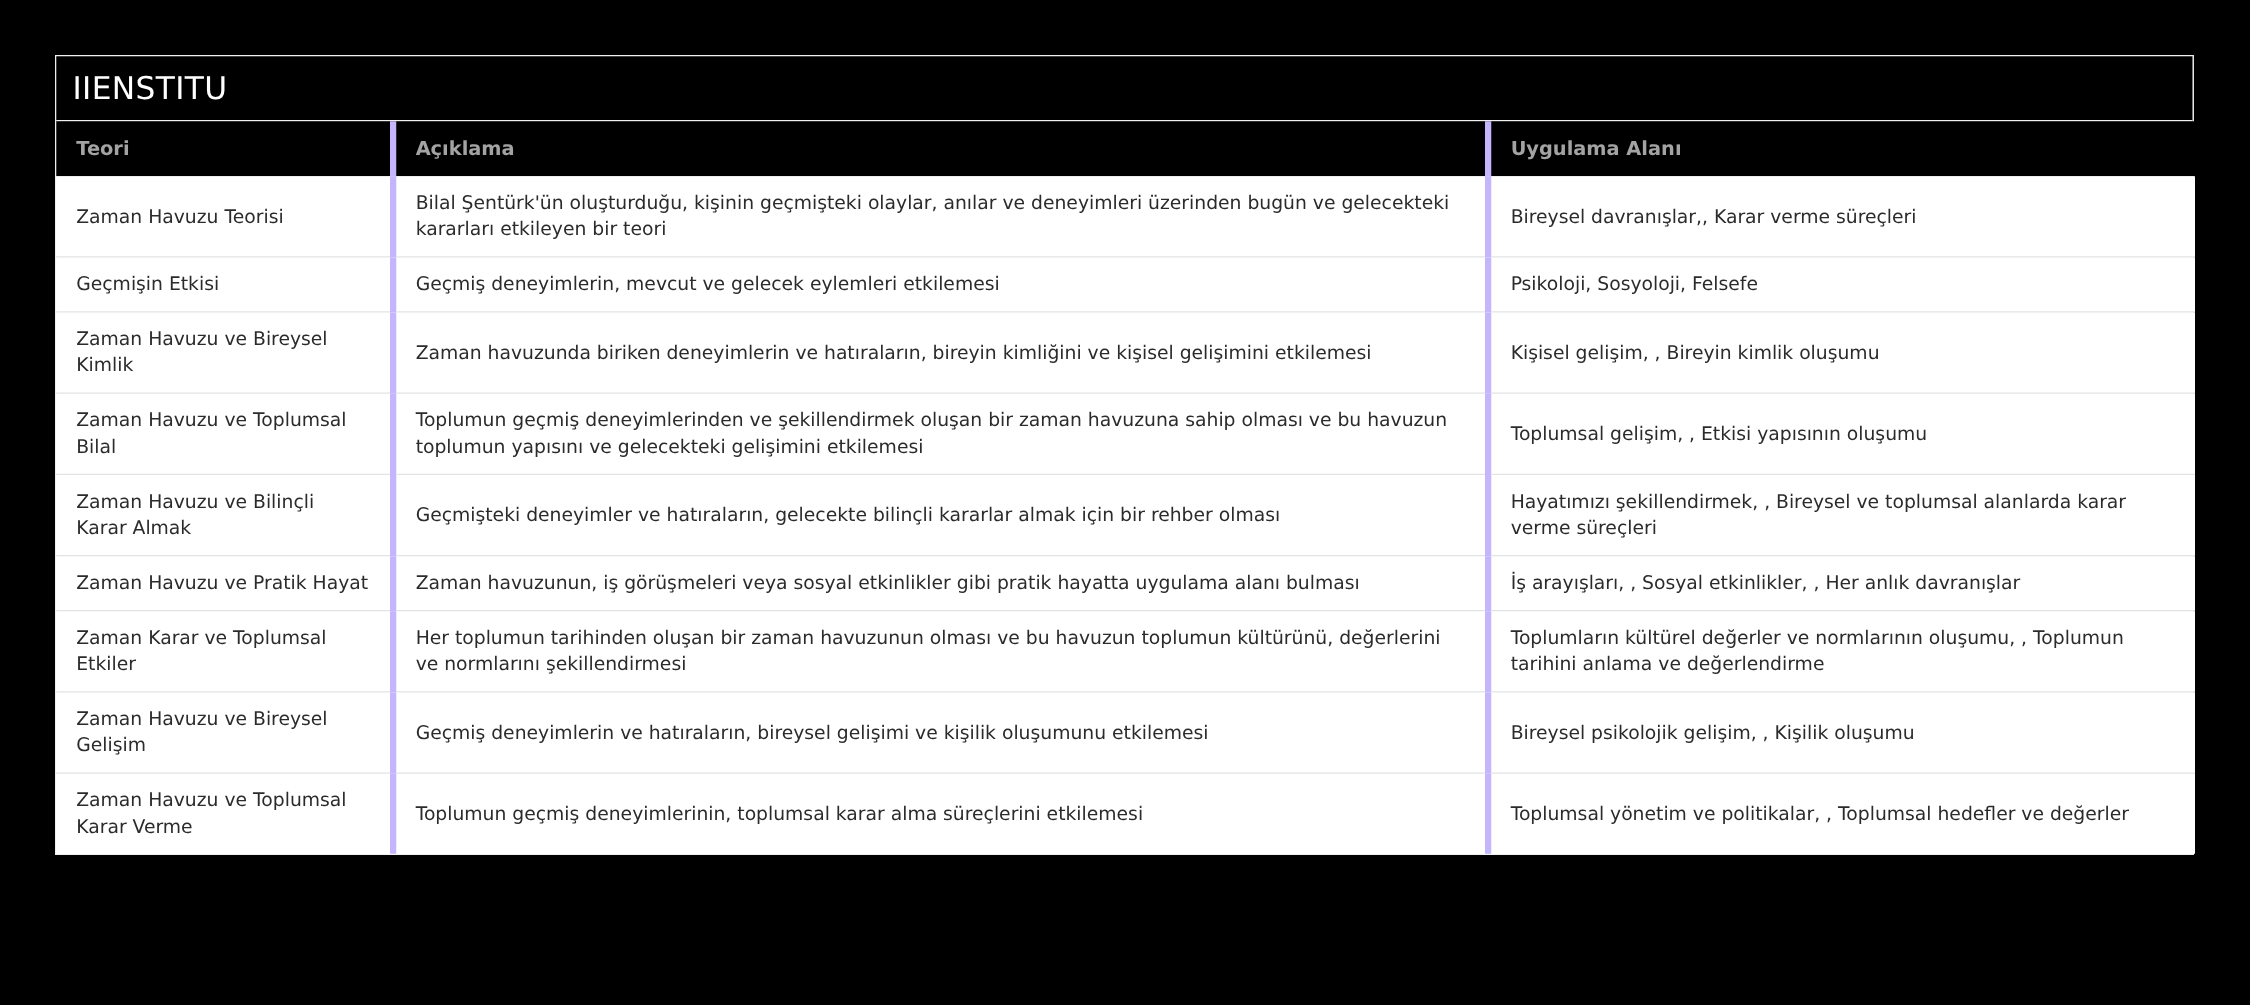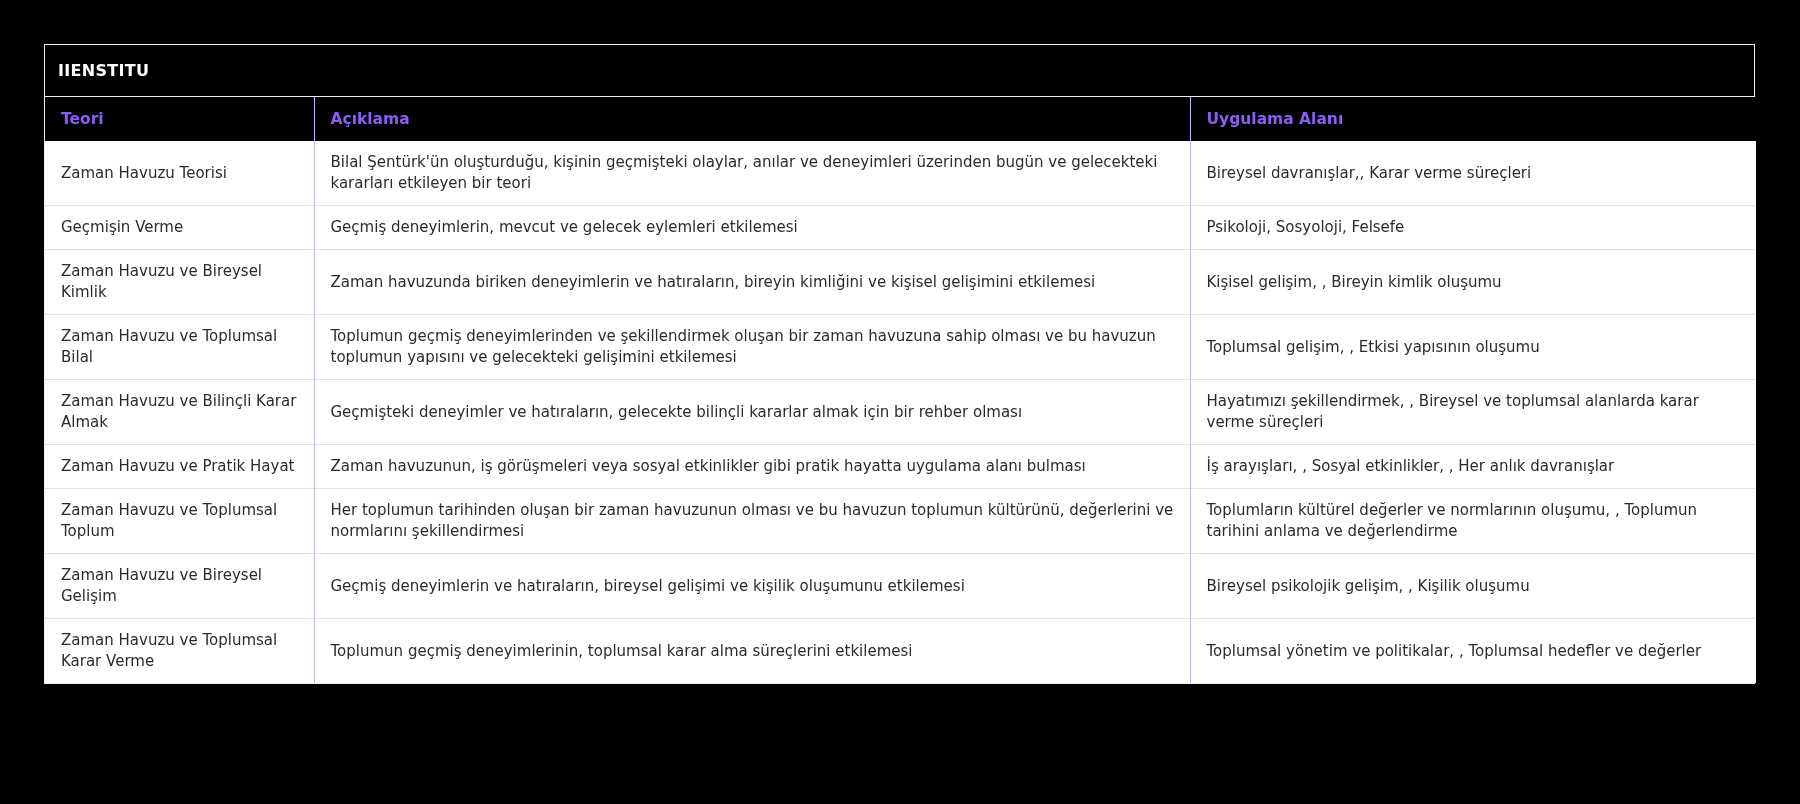--- a/index.html
+++ b/index.html
@@ -18,47 +18,47 @@
     background: #ffffff;
     border: 1px solid #f0f0f0;
   }
   .card-header {
     background: #000000;
     color: #ffffff;
     padding: 11px 13px 10px 13px;
     border-bottom: 1px solid #f0f0f0;
   }
   .card-header h1 {
-    font-size: 16px;
-    font-weight: bold;
+    font-size: 25px;
+    font-weight: normal;
     line-height: 30px;
     letter-spacing: 0.3px;
   }
   table.theories {
     width: 100%;
     border-collapse: collapse;
     table-layout: fixed;
     color: #2b2b2b;
     font-size: 15px;
   }
   table.theories col.c1 { width: 269px; }
   table.theories col.c2 { width: 876px; }
   table.theories col.c3 { width: 566px; }
   table.theories thead th {
     background: #000000;
-    color: #8b5cf6;
+    color: #a3a3a3;
     font-weight: bold;
     text-align: left;
     font-size: 15.5px;
     line-height: 20px;
     padding: 12px 16px;
   }
   table.theories th + th,
   table.theories td + td {
-    border-left: 1px solid #c4b5fd;
+    border-left: 5px solid #c4b5fd;
   }
   table.theories tbody td {
     background: #ffffff;
     vertical-align: middle;
     line-height: 21px;
     padding: 11px 16px;
   }
   table.theories tbody tr + tr td {
     border-top: 1px solid #e3e3e3;
   }
@@ -83,21 +83,21 @@
         <th>Uygulama Alanı</th>
       </tr>
     </thead>
     <tbody>
       <tr>
         <td>Zaman Havuzu Teorisi</td>
         <td>Bilal Şentürk'ün oluşturduğu, kişinin geçmişteki olaylar, anılar ve deneyimleri üzerinden bugün ve gelecekteki kararları etkileyen bir teori</td>
         <td>Bireysel davranışlar,, Karar verme süreçleri</td>
       </tr>
       <tr>
-        <td>Geçmişin Verme</td>
+        <td>Geçmişin Etkisi</td>
         <td>Geçmiş deneyimlerin, mevcut ve gelecek eylemleri etkilemesi</td>
         <td>Psikoloji, Sosyoloji, Felsefe</td>
       </tr>
       <tr>
         <td>Zaman Havuzu ve Bireysel Kimlik</td>
         <td>Zaman havuzunda biriken deneyimlerin ve hatıraların, bireyin kimliğini ve kişisel gelişimini etkilemesi</td>
         <td>Kişisel gelişim, , Bireyin kimlik oluşumu</td>
       </tr>
       <tr>
         <td>Zaman Havuzu ve Toplumsal Bilal</td>
@@ -108,21 +108,21 @@
         <td>Zaman Havuzu ve Bilinçli Karar Almak</td>
         <td>Geçmişteki deneyimler ve hatıraların, gelecekte bilinçli kararlar almak için bir rehber olması</td>
         <td>Hayatımızı şekillendirmek, , Bireysel ve toplumsal alanlarda karar verme süreçleri</td>
       </tr>
       <tr>
         <td>Zaman Havuzu ve Pratik Hayat</td>
         <td>Zaman havuzunun, iş görüşmeleri veya sosyal etkinlikler gibi pratik hayatta uygulama alanı bulması</td>
         <td>İş arayışları, , Sosyal etkinlikler, , Her anlık davranışlar</td>
       </tr>
       <tr>
-        <td>Zaman Havuzu ve Toplumsal Toplum</td>
+        <td>Zaman Karar ve Toplumsal Etkiler</td>
         <td>Her toplumun tarihinden oluşan bir zaman havuzunun olması ve bu havuzun toplumun kültürünü, değerlerini ve normlarını şekillendirmesi</td>
         <td>Toplumların kültürel değerler ve normlarının oluşumu, , Toplumun tarihini anlama ve değerlendirme</td>
       </tr>
       <tr>
         <td>Zaman Havuzu ve Bireysel Gelişim</td>
         <td>Geçmiş deneyimlerin ve hatıraların, bireysel gelişimi ve kişilik oluşumunu etkilemesi</td>
         <td>Bireysel psikolojik gelişim, , Kişilik oluşumu</td>
       </tr>
       <tr>
         <td>Zaman Havuzu ve Toplumsal Karar Verme</td>

